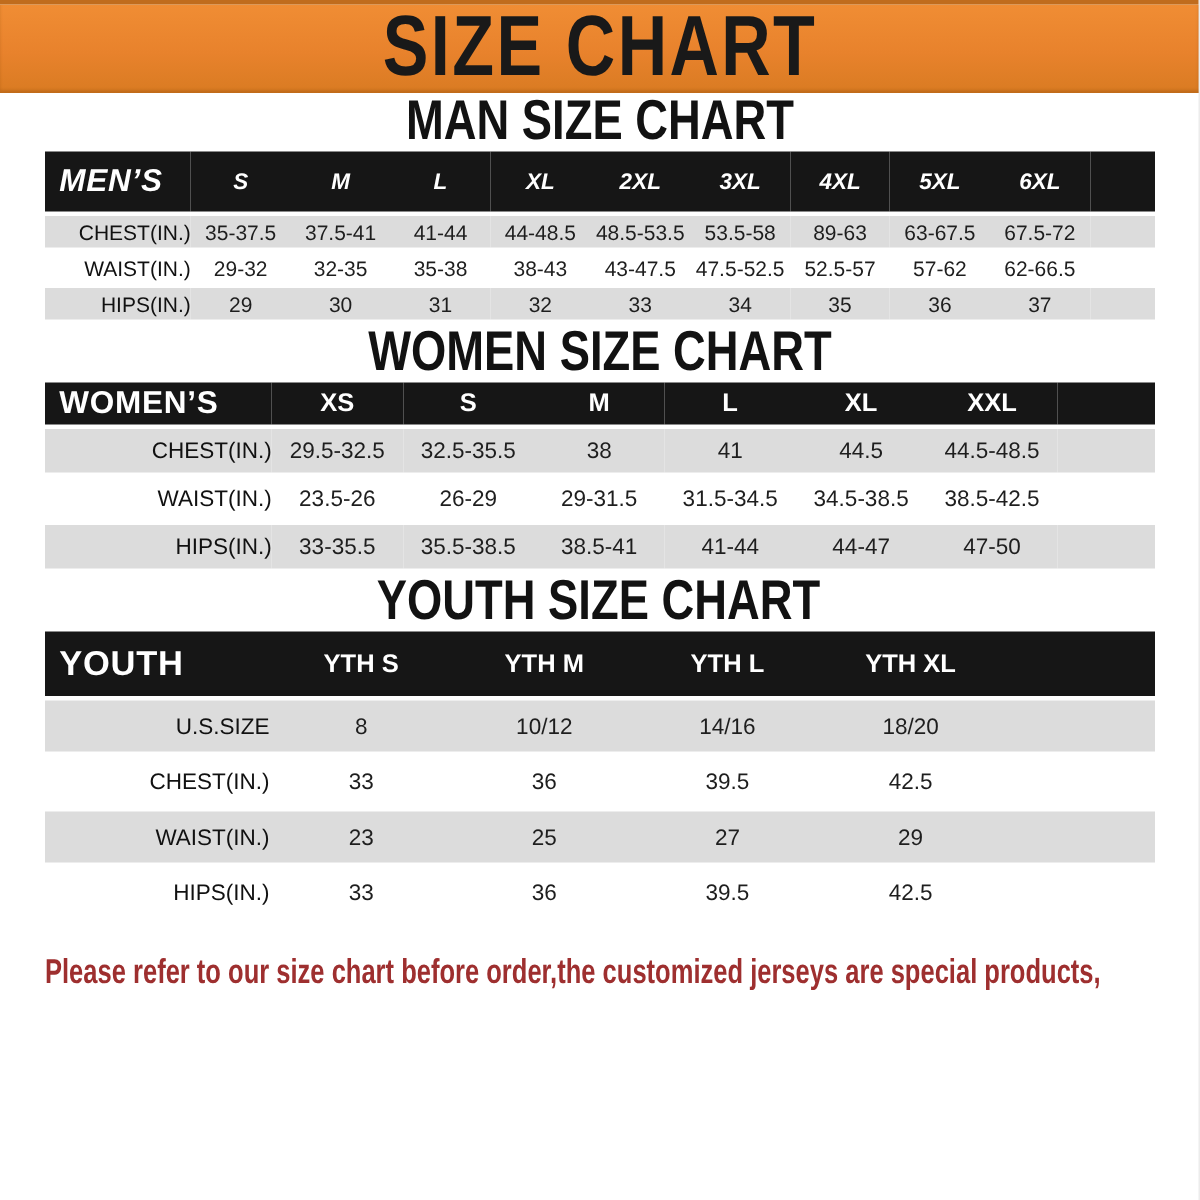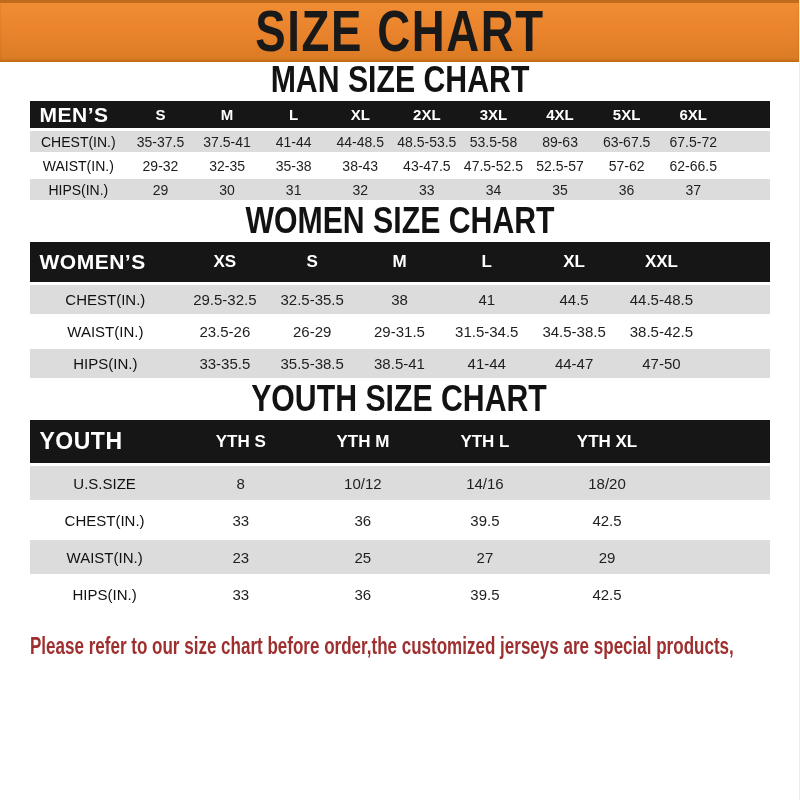--- a/index.html
+++ b/index.html
@@ -87,29 +87,29 @@
   }
   table.size-table tbody td {
     text-align: center;
     vertical-align: middle;
     padding: 0;
     color: #1e1e1e;
     white-space: nowrap;
   }
   table.size-table tbody tr:nth-child(odd) td { background: #dcdcdc; }
   table.size-table tbody tr:nth-child(even) td { background: #ffffff; }
-  table.size-table td.row-label { color: #111; }
-
-  
-  .t-men thead th { height: 27px; font-size: 15px; }
+  table.size-table td.row-label { color: #111; text-align: right; }
+
+  
+  .t-men thead th { height: 40px; font-size: 15px; font-style: italic; }
   .t-men thead th.label-head { font-size: 21px; }
   .t-men tbody td { height: 21px; font-size: 14px; }
 
   
-  .t-women thead th { height: 40px; font-size: 17px; }
+  .t-women thead th { height: 28px; font-size: 17px; }
   .t-women thead th.label-head { font-size: 21px; }
   .t-women tbody td { height: 29px; font-size: 15px; }
 
   
   .t-youth thead th { height: 43px; font-size: 17px; }
   .t-youth thead th.label-head { font-size: 23px; letter-spacing: 1px; }
   .t-youth tbody td { height: 34px; font-size: 15px; }
 
   
   .footer-note {

